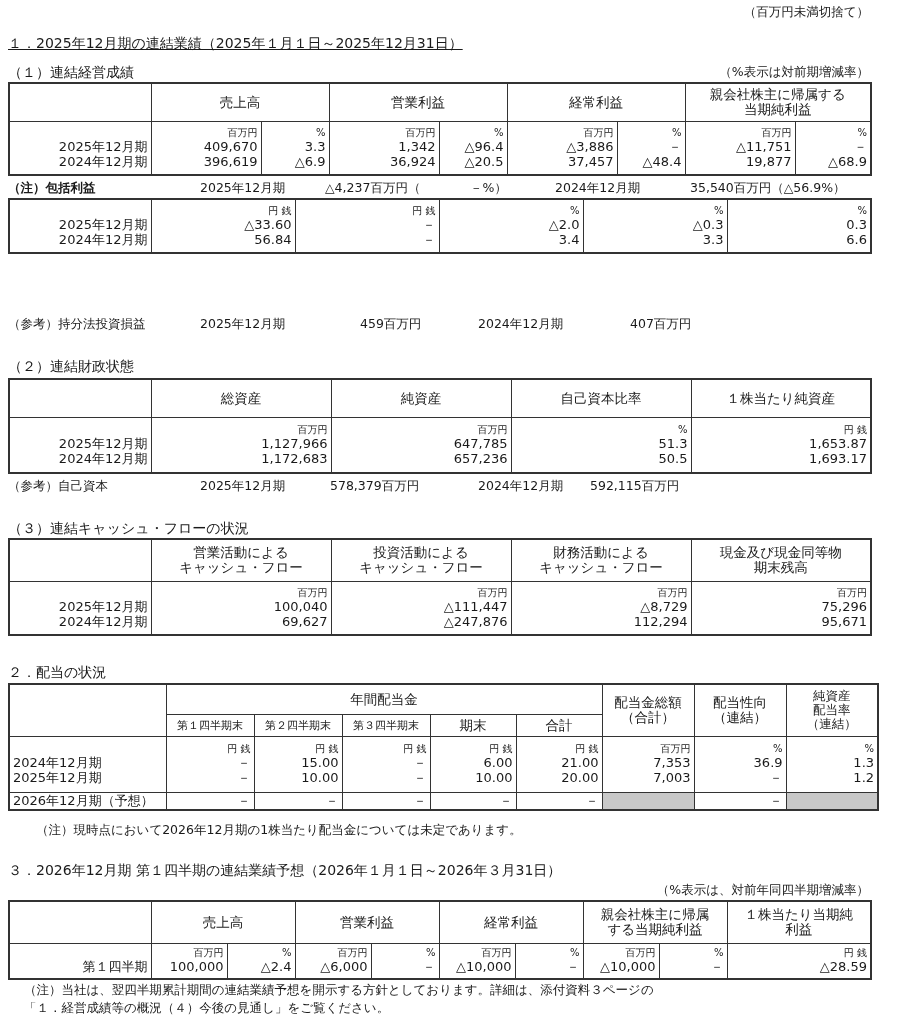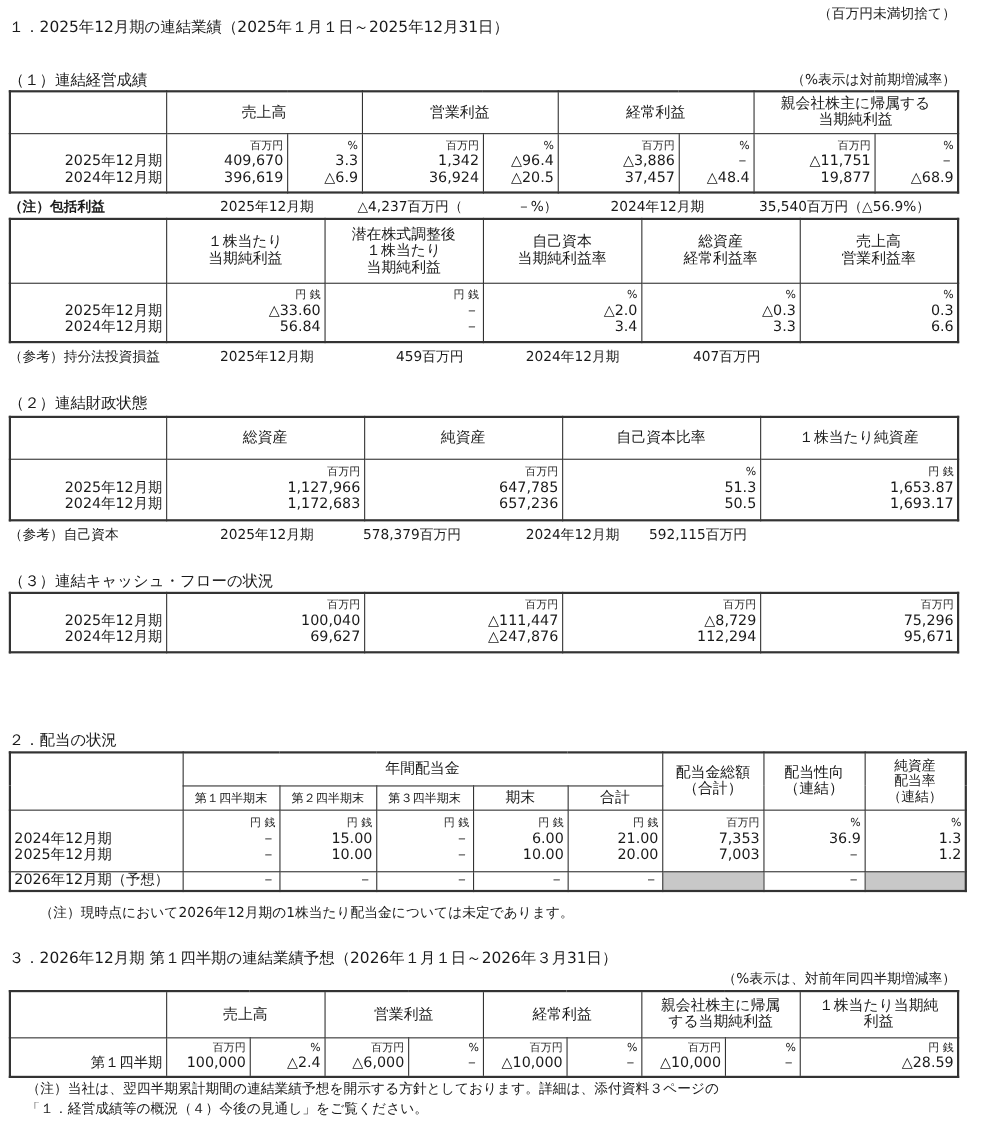--- a/index.html
+++ b/index.html
@@ -16,21 +16,21 @@
   td.l{text-align:right;padding-right:10px;}
   td.lft{text-align:left;}
   td.gray{background:#c8c8c8;}
   .unit{font-size:10px;line-height:12px;display:block;}
   td.thin{border-right:1px solid #777;}
 </style>
 </head>
 <body>
 
 <div class="abs t-note" style="right:32px;top:4px;">（百万円未満切捨て）</div>
-<div class="abs t-head" style="left:8px;top:16px;">１．2025年12月期の連結業績（2025年１月１日～2025年12月31日）</div>
+<div class="abs t-head" style="left:8px;top:35px;text-decoration:underline;">１．2025年12月期の連結業績（2025年１月１日～2025年12月31日）</div>
 
 <div class="abs t-sub" style="left:8px;top:64px;">（１）連結経営成績</div>
 <div class="abs t-note" style="right:32px;top:64px;">（%表示は対前期増減率）</div>
 
 <table class="grid" style="left:8px;top:82px;width:862px;">
   <colgroup>
       <col style="width:142px">
       <col style="width:110px">
       <col style="width:68px">
       <col style="width:110px">
@@ -109,34 +109,20 @@
 <table class="grid" style="left:8px;top:198px;width:862px;">
   <colgroup>
       <col style="width:142px">
       <col style="width:144px">
       <col style="width:144px">
       <col style="width:144px">
       <col style="width:144px">
       <col style="width:144px">
     </colgroup>
   <tbody>
-      <tr style="height:58px">
-    <td></td>
-    <td class="h" style="white-space:pre-line">１株当たり
-当期純利益</td>
-    <td class="h" style="white-space:pre-line">潜在株式調整後
-１株当たり
-当期純利益</td>
-    <td class="h" style="white-space:pre-line">自己資本
-当期純利益率</td>
-    <td class="h" style="white-space:pre-line">総資産
-経常利益率</td>
-    <td class="h" style="white-space:pre-line">売上高
-営業利益率</td>
-  </tr>
   <tr style="height:54px">
     <td class="l">
           <span class="unit">&nbsp;</span>
           <span style="display:block">2025年12月期</span>
           <span style="display:block">2024年12月期</span>
         </td>
     <td class="r">
           <span class="unit">円 銭</span>
           <span style="display:block">△33.60</span>
           <span style="display:block">56.84</span>
@@ -226,20 +212,31 @@
 <div class="abs t-sub" style="left:8px;top:520px;">（３）連結キャッシュ・フローの状況</div>
 <table class="grid" style="left:8px;top:538px;width:862px;">
   <colgroup>
       <col style="width:142px">
       <col style="width:180px">
       <col style="width:180px">
       <col style="width:180px">
       <col style="width:180px">
     </colgroup>
   <tbody>
+      <tr style="height:42px">
+    <td></td>
+    <td class="h" style="white-space:pre-line">営業活動による
+キャッシュ・フロー</td>
+    <td class="h" style="white-space:pre-line">投資活動による
+キャッシュ・フロー</td>
+    <td class="h" style="white-space:pre-line">財務活動による
+キャッシュ・フロー</td>
+    <td class="h" style="white-space:pre-line">現金及び現金同等物
+期末残高</td>
+  </tr>
   <tr style="height:54px">
     <td class="l">
           <span class="unit">&nbsp;</span>
           <span style="display:block">2025年12月期</span>
           <span style="display:block">2024年12月期</span>
         </td>
     <td class="r">
           <span class="unit">百万円</span>
           <span style="display:block">100,040</span>
           <span style="display:block">69,627</span>

